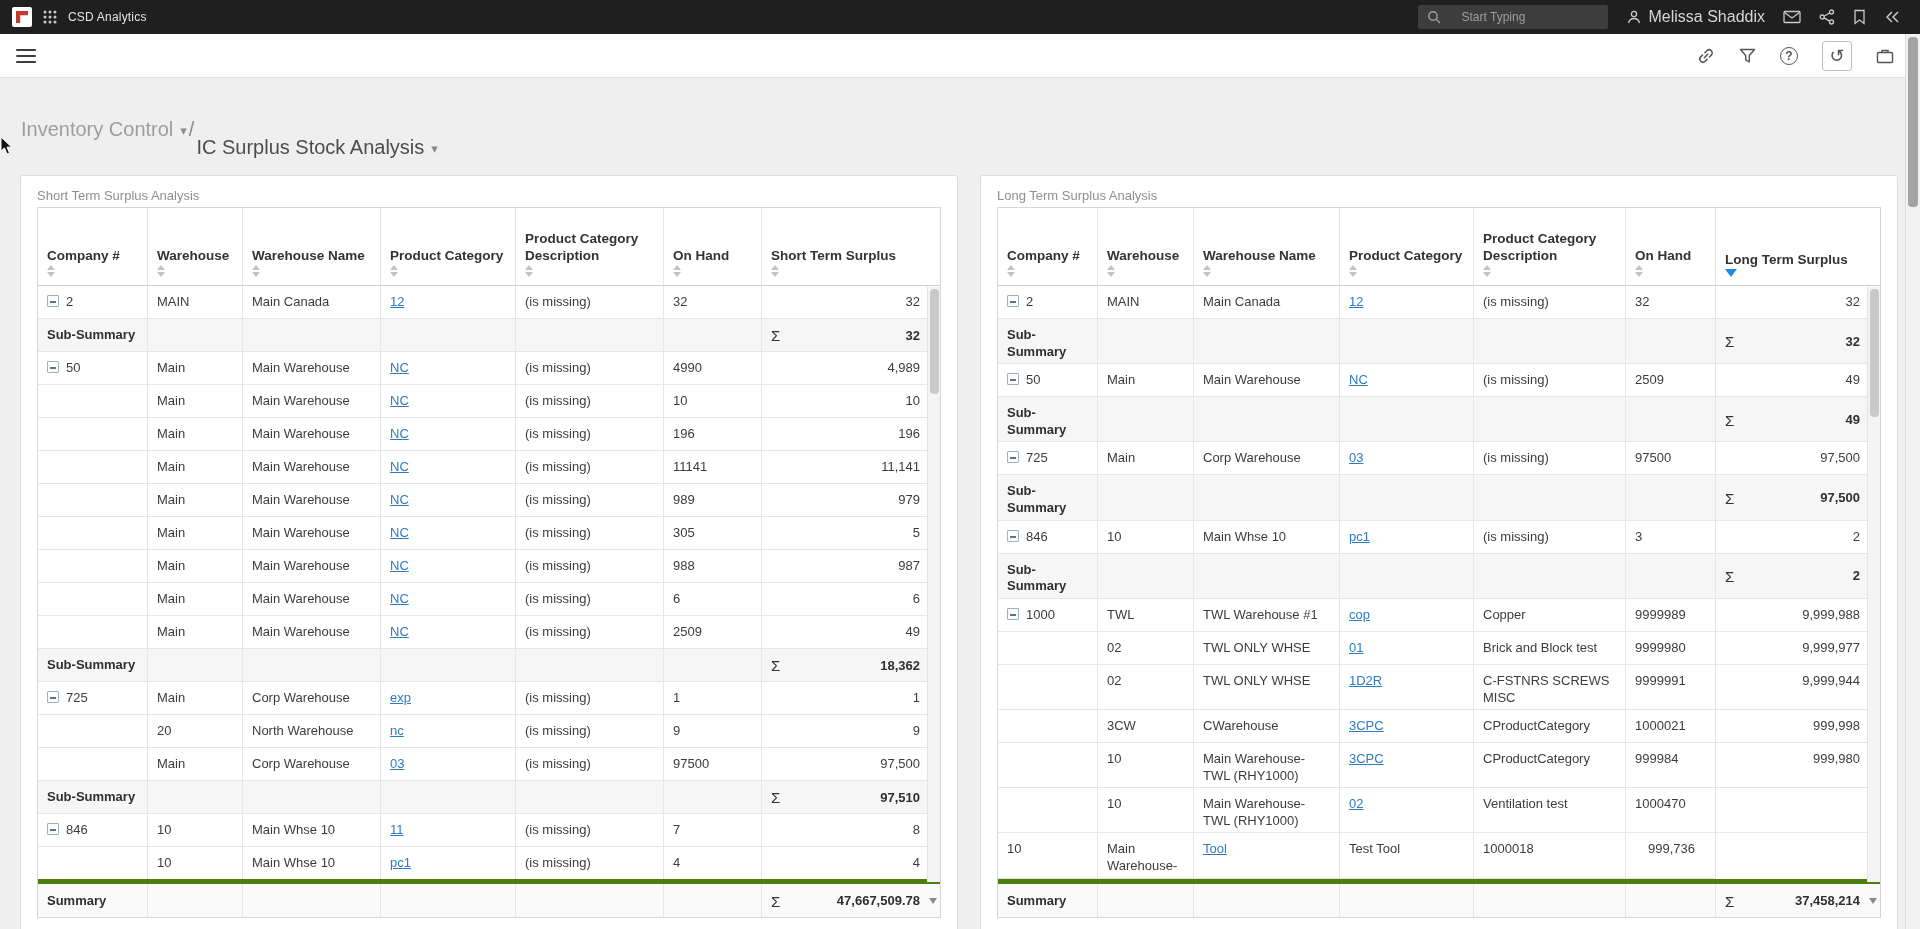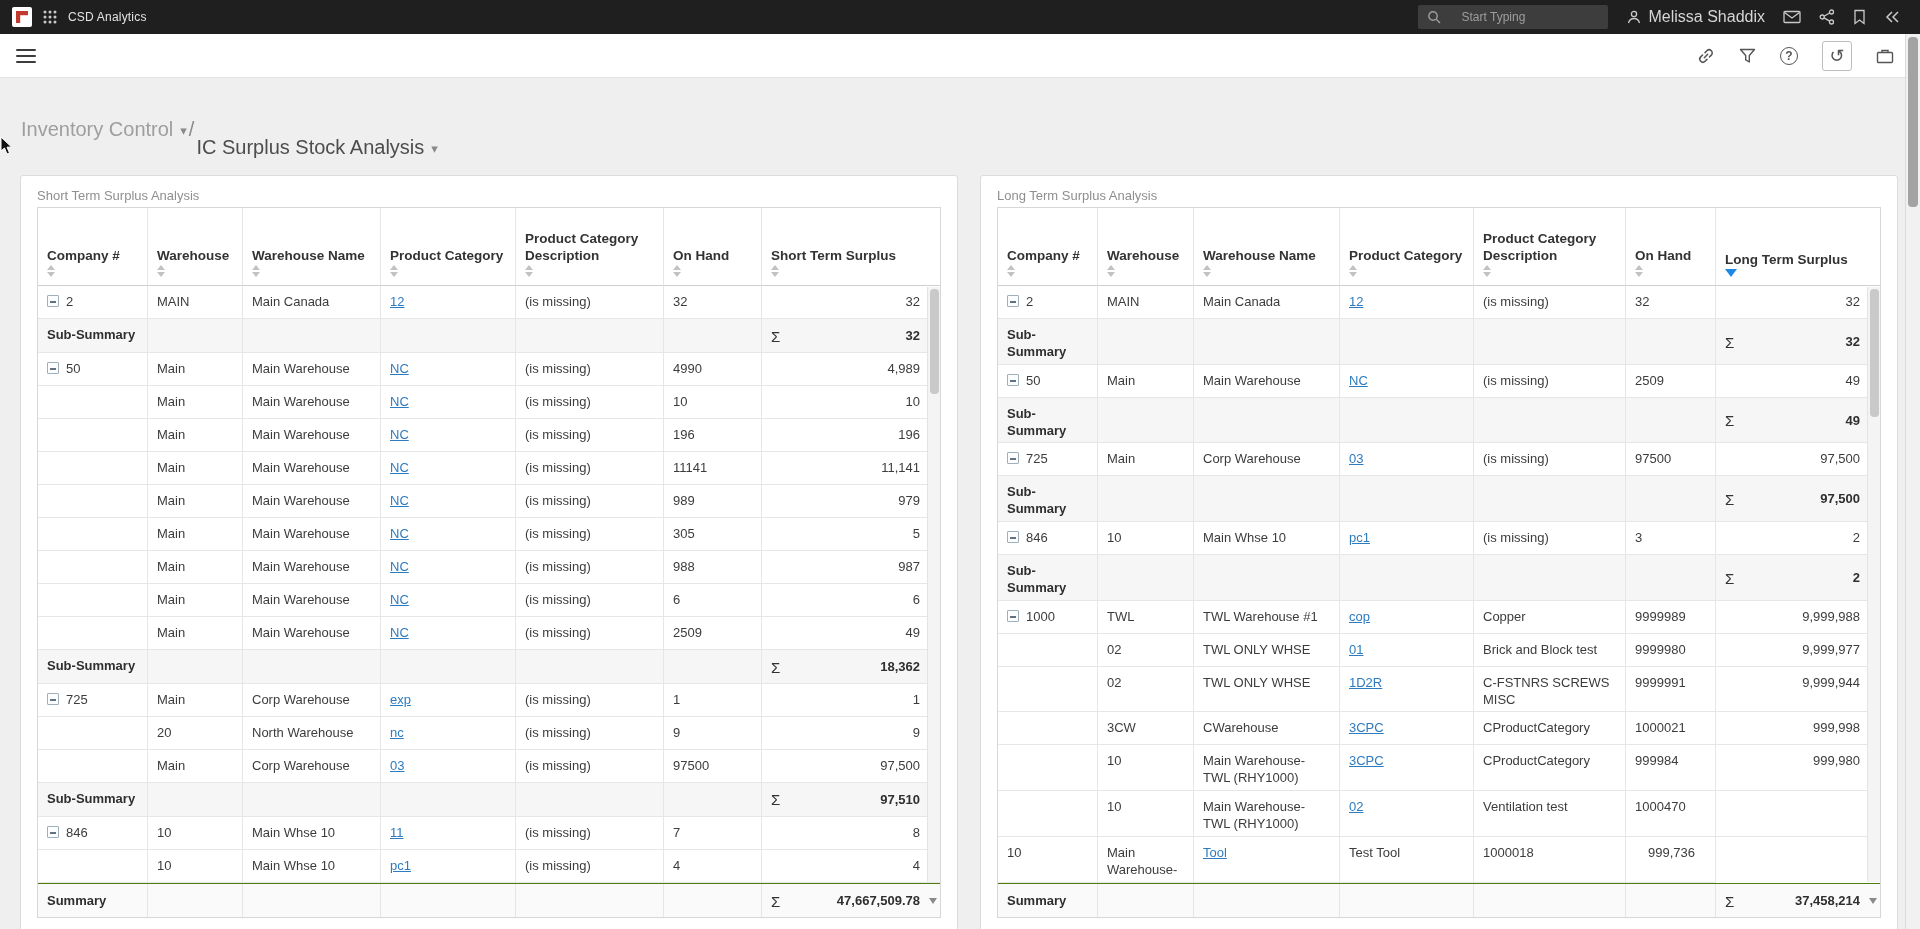--- a/index.html
+++ b/index.html
@@ -57,21 +57,21 @@
   .cell:nth-child(7n) { border-right:none; }
   .cell.num { justify-content:flex-end; text-align:right; padding-right:20px; }
   .cell.sub { background:#f6f6f6; }
   .cell.bold, .bold { font-weight:bold; color:#2f2f2f; }
   .cell.sumcell { justify-content:space-between; align-items:center; padding-right:20px; }
   .sigma { font-size:15px; color:#333; }
   .cat-link { color:#2e7bbf; text-decoration:underline; cursor:pointer; }
   .expander { flex:none; width:12px; height:12px; border:1px solid #9fb0bd; background:#fdfdfd; border-radius:1px; margin-right:7px; position:relative; top:1px; cursor:pointer; }
   .expander::before { content:""; position:absolute; left:2px; right:2px; top:5px; height:2px; background:#5f7385; }
 
-  .summary-row { flex:none; display:grid; grid-template-columns:var(--cols); border-top:1px solid #4d7c0f; background:#fafafa; }
+  .summary-row { flex:none; display:grid; grid-template-columns:var(--cols); border-top:5px solid #4d7c0f; background:#fafafa; }
   .summary-row .cell { background:#fafafa; border-bottom:none; min-height:33px; align-items:center; }
 
   
   .vscroll { position:absolute; top:79px; bottom:35px; right:0; width:13px; background:#f4f4f4; border-left:1px solid #e3e3e3; z-index:2; }
   .vthumb { position:absolute; top:2px; left:2px; width:9px; background:#c9c9c9; border-radius:4px; cursor:pointer; }
   .card.left .vthumb { height:105px; }
   .card.right .vthumb { height:128px; }
   .scroll-down { position:absolute; right:3px; bottom:13px; width:0; height:0; border-left:4px solid transparent; border-right:4px solid transparent; border-top:6px solid #8a8a8a; z-index:3; cursor:pointer; }
 
   

